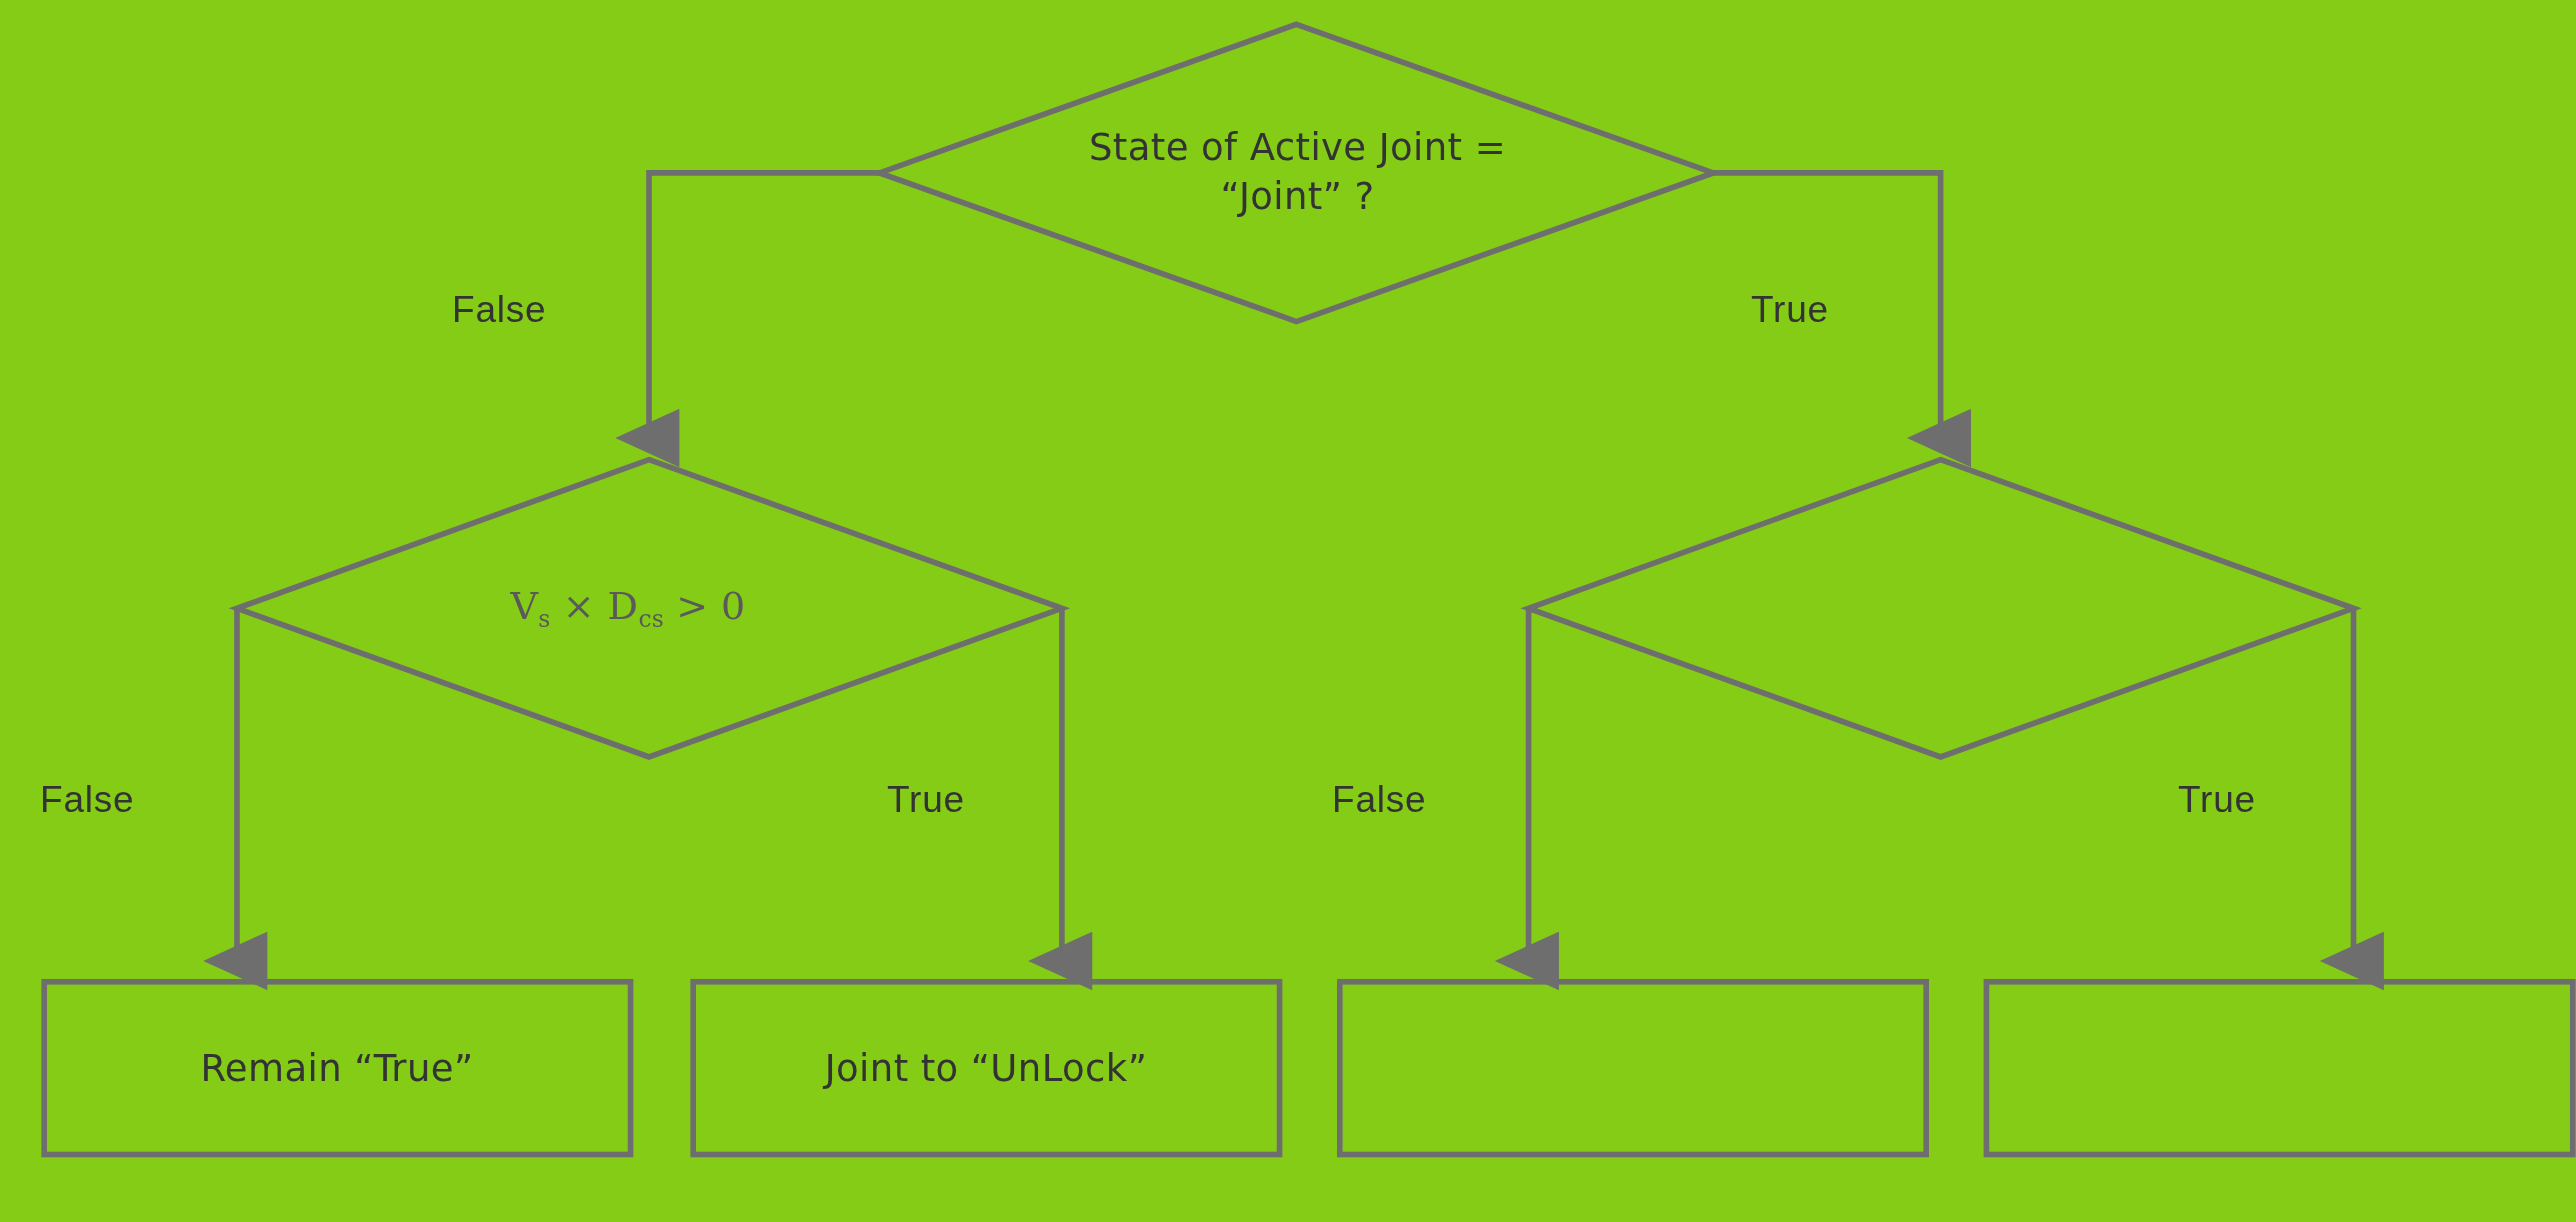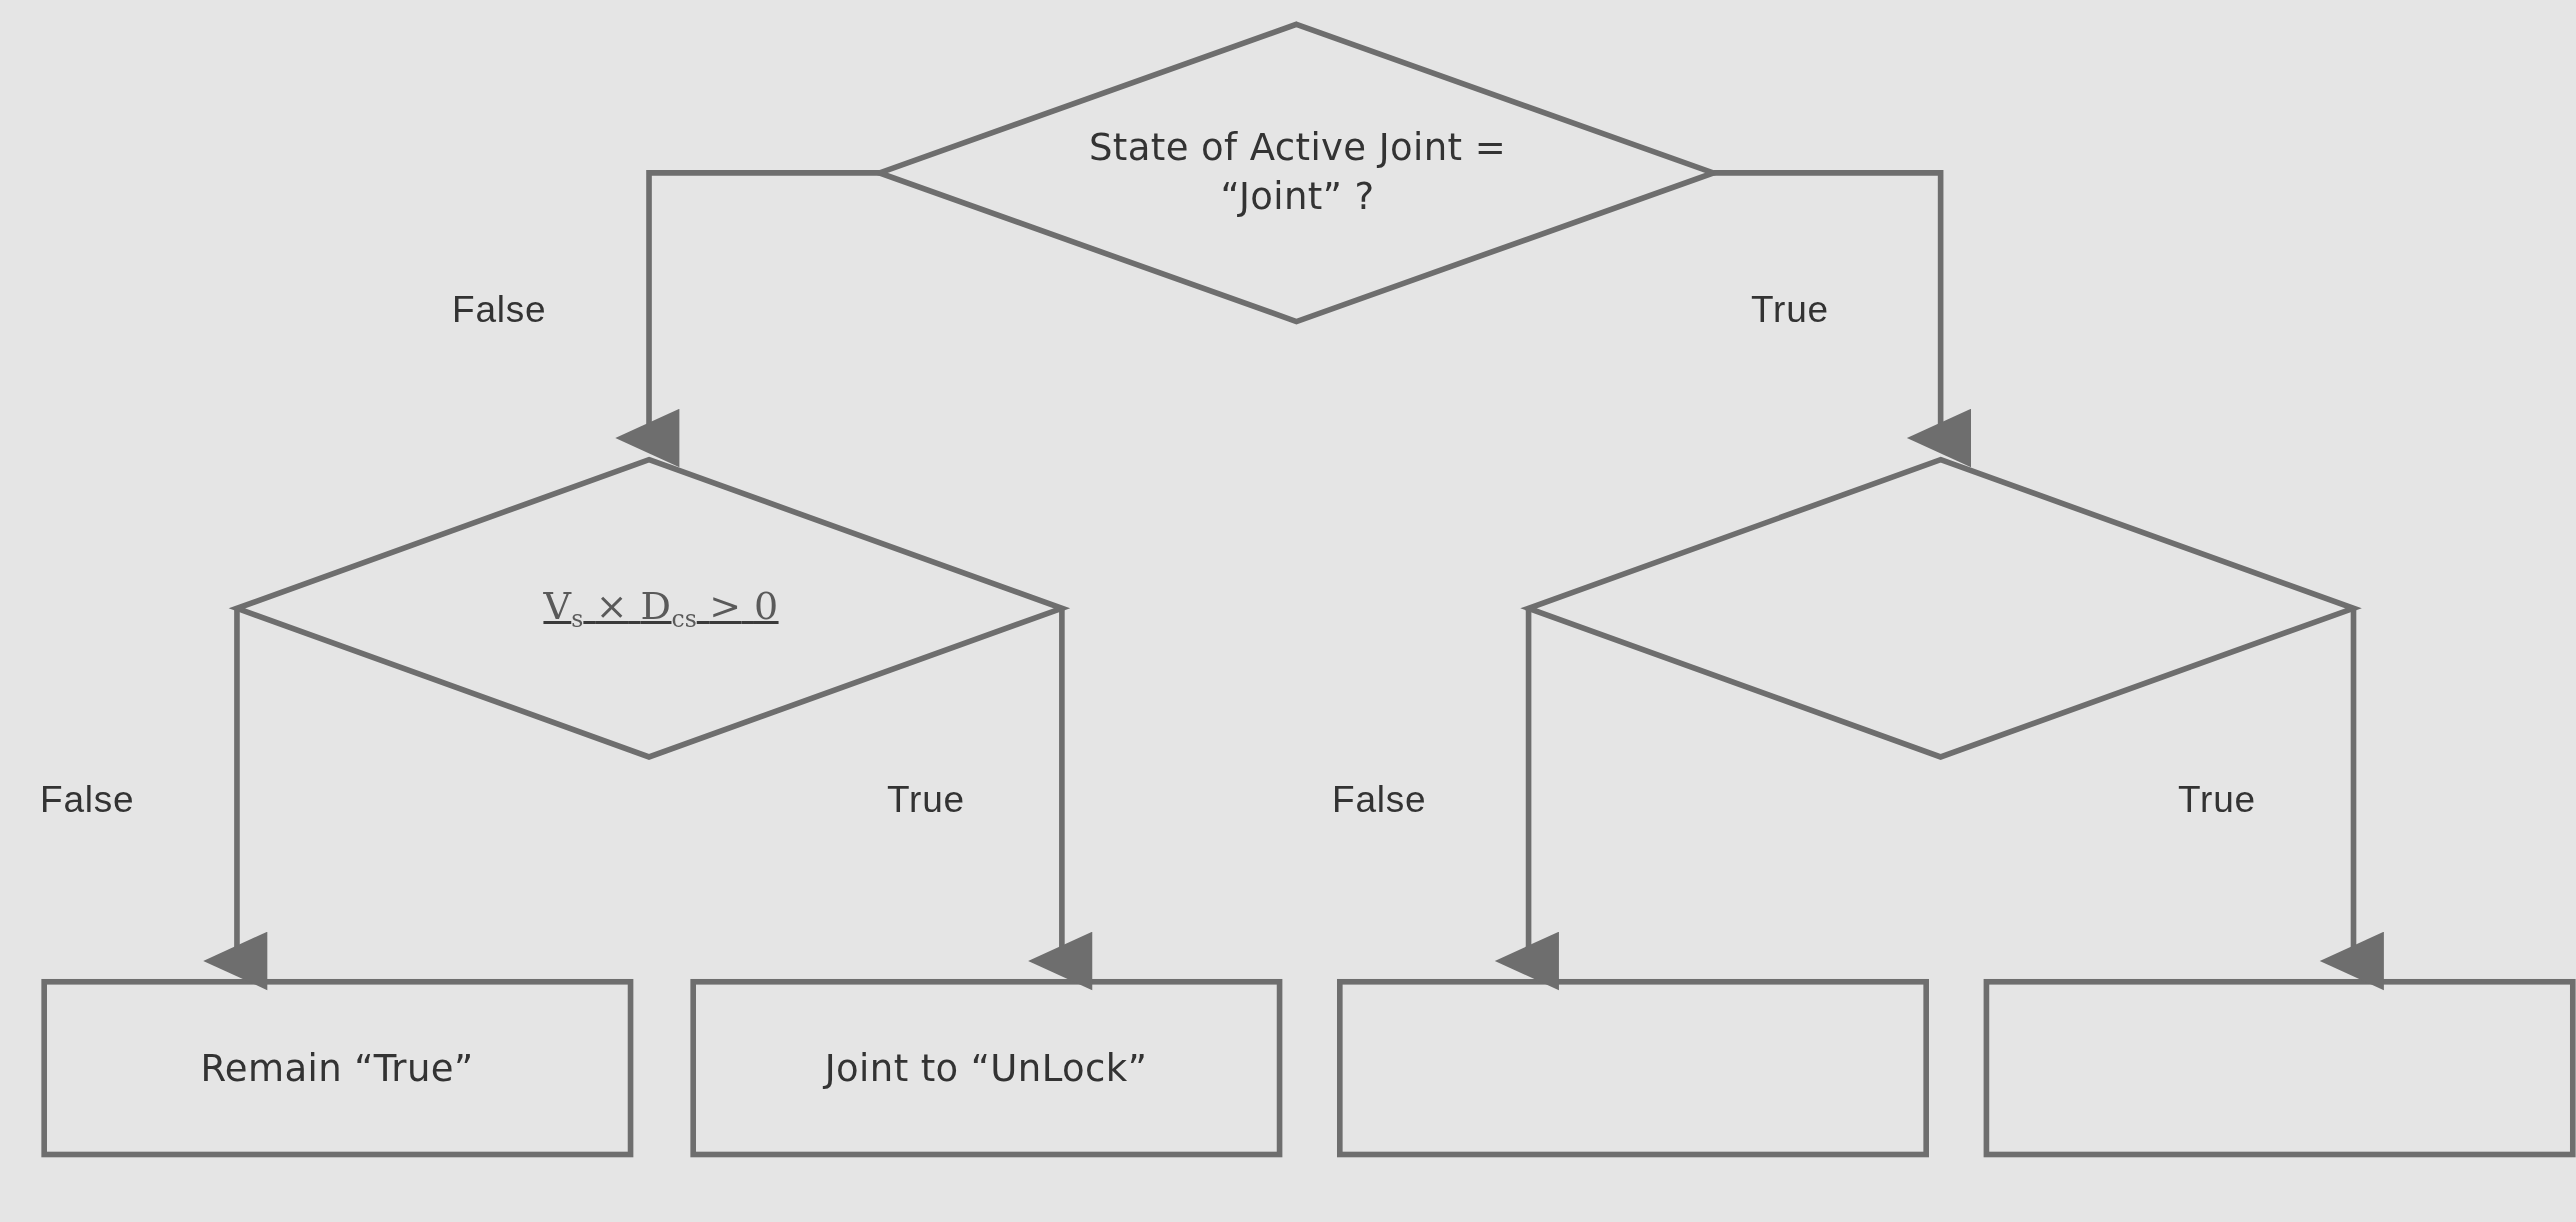--- a/index.html
+++ b/index.html
@@ -2,21 +2,21 @@
 <html style="font-size:13px"><head>
 <meta charset="utf-8">
 <title>Active Joint Lock/UnLock Decision Flowchart</title>
 <style>
   html,body{margin:0;padding:0;background:#ffffff;}
   body{
     font-family:"DejaVu Sans", sans-serif;
     width:2576px;height:1223px;
     position:relative;overflow:hidden;
   }
-  #stage{position:absolute;left:0;top:0;width:2576px;height:1223px;background:#e5e5e5;}
+  #stage{position:absolute;left:0;top:0;width:2576px;height:1223px;background:#84cc16;}
   svg#flow{position:absolute;left:0;top:0;width:2576px;height:1223px;}
 
   .node-label{
     position:absolute;
     display:flex;align-items:center;justify-content:center;
     text-align:center;
     color:#3a3a3a;
     pointer-events:none;
     white-space:pre-line;
   }
@@ -91,21 +91,21 @@
 
       <path d="M 2930,757 L 2930,1196" marker-end="url(#arrowhead)"></path>
     </g>
   </svg>
 
   <div class="node-label diamond-text" style="left:944px;top:104px;width:707px;height:137px;flex-direction:column;">
     <span>State of Active Joint =</span>
     <span>“Joint”  ?</span>
   </div>
 
-  <div class="node-label" style="left:380px;top:562px;width:562px;height:92px;text-decoration:underline;">
+  <div class="node-label" style="left:347px;top:562px;width:562px;height:92px;">
     <span class="formula">
       <span>V</span><sub>s</sub>
       <span>×</span>
       <span>D</span><sub>cs</sub>
       <span>&gt;</span>
       <span>0</span>
     </span>
   </div>
 
 

